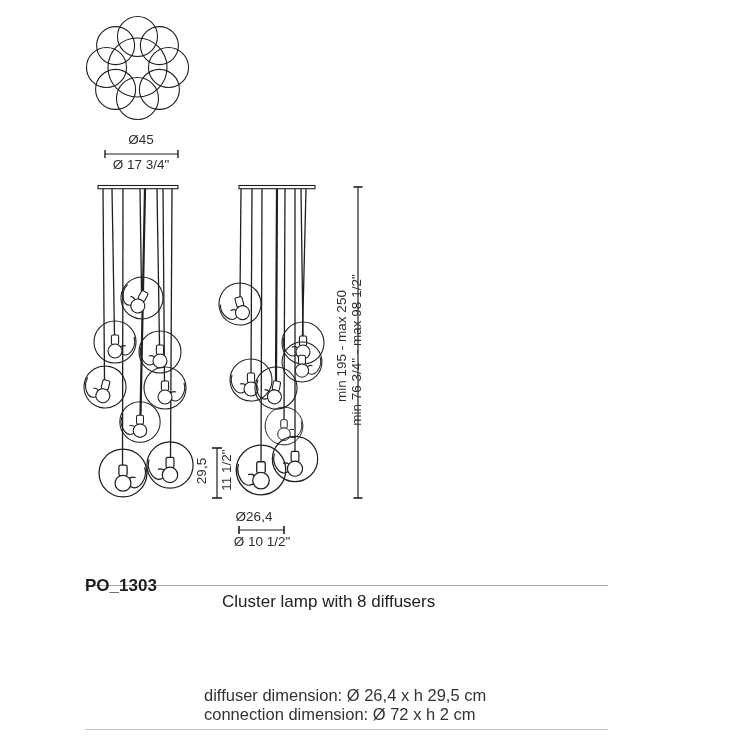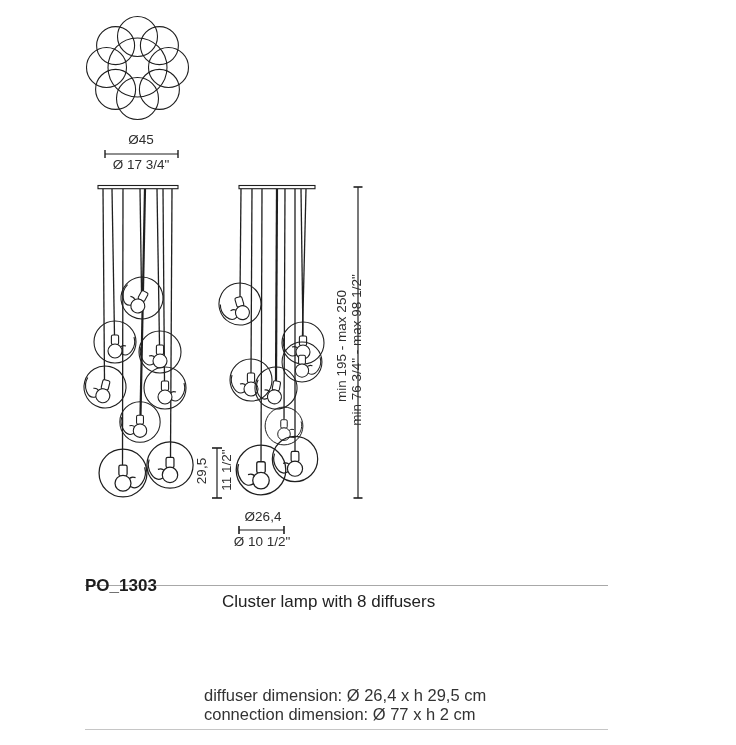--- a/index.html
+++ b/index.html
@@ -161,29 +161,29 @@
   <div class="lbl" style="left:91px;top:157px;width:100px;">Ø 17 3/4"</div>
 
   <div class="vlbl" style="left:167px;top:463px;width:70px;">29,5</div>
 
   <div class="vlbl" style="left:187px;top:462px;width:80px;">11 1/2"</div>
 
   <div class="vlbl" style="left:247px;top:338px;width:190px;">min 195 - max 250</div>
 
   <div class="vlbl" style="left:232px;top:342px;width:250px;">min 76 3/4" - max 98 1/2"</div>
 
-  <div class="lbl" style="left:223px;top:509px;width:80px;">Ø26,4</div>
+  <div class="lbl" style="left:214px;top:509px;width:80px;">Ø26,4</div>
 
   <div class="lbl" style="left:212px;top:534px;width:100px;">Ø 10 1/2"</div>
 
   <div class="divider top"></div>
 
   <div class="code">PO_1303</div>
 
   <div class="desc">Cluster lamp with 8 diffusers</div>
 
   <div class="spec l1">diffuser dimension: Ø 26,4 x h 29,5 cm</div>
 
-  <div class="spec l2">connection dimension: Ø 77 x h 2 cm</div>
+  <div class="spec l2">connection dimension: Ø 72 x h 2 cm</div>
 
   <div class="divider bottom"></div>
 
 </div>
 
 </body></html>

